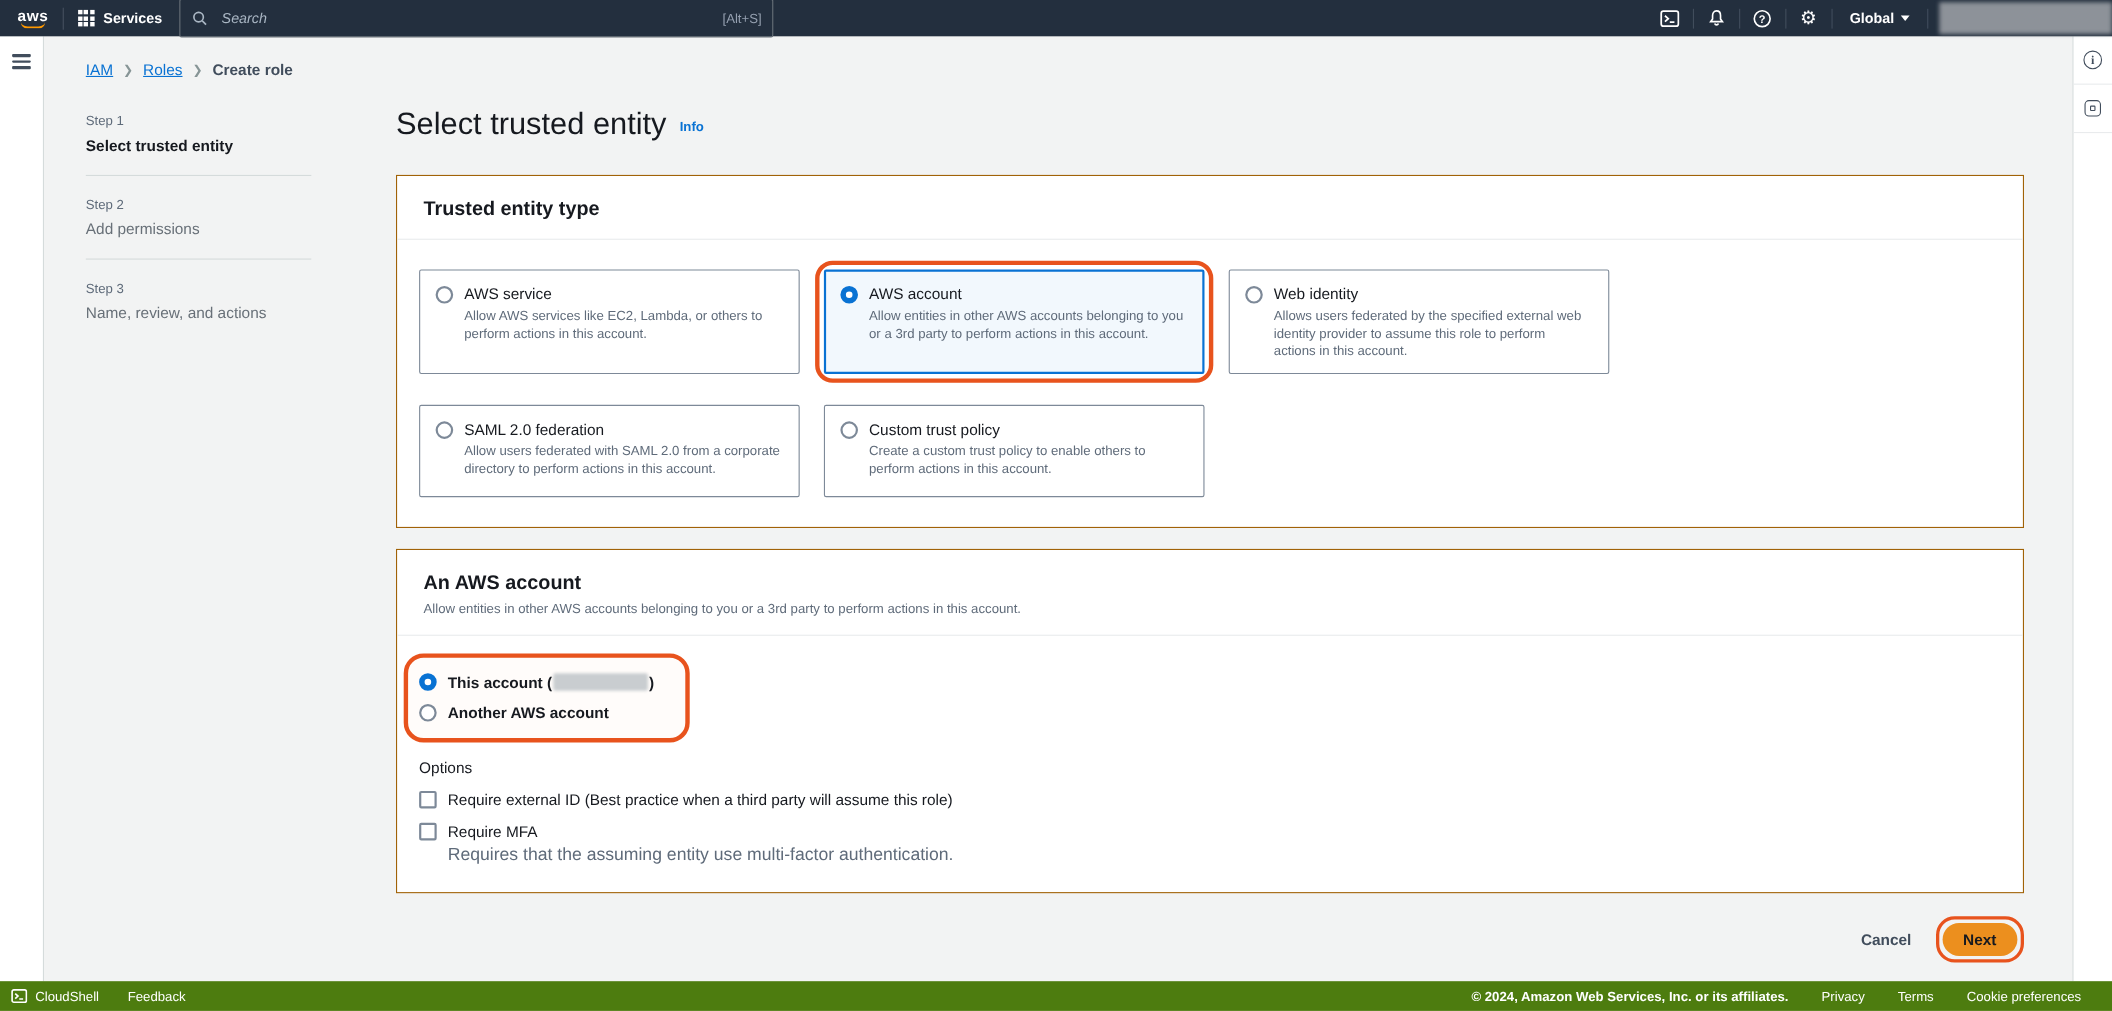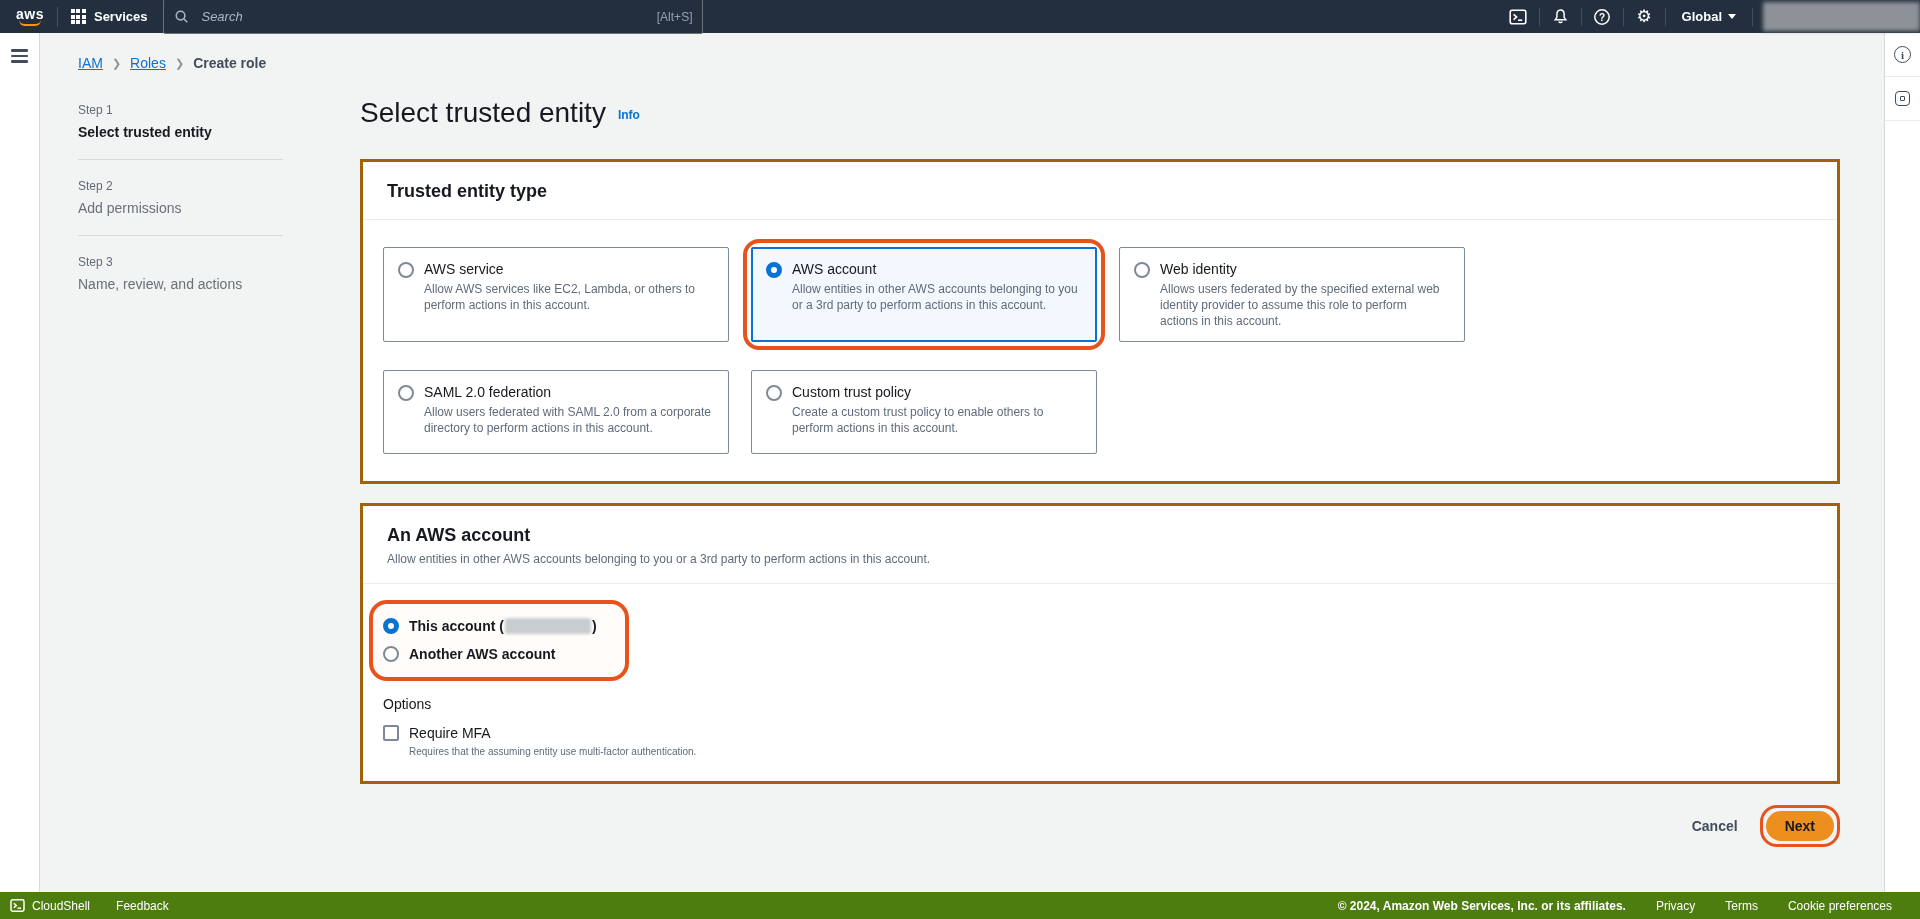--- a/index.html
+++ b/index.html
@@ -67,21 +67,21 @@
   .crumb-current { color:#414d5c; font-weight:700; }
   .steps-nav { position:absolute; left:38px; top:70px; width:205px; }
   .step-label { font-size:12px; color:#5f6b7a; margin-bottom:7px; }
   .step-title { font-size:14px; color:#687078; }
   .step-title.active { color:#16191f; font-weight:700; }
   .step-div { border-top:1px solid #d5dbdb; margin:19px 0; }
   .main-col { position:absolute; left:320px; top:0; width:1480px; }
   .page-title-row { margin-top:62px; display:flex; align-items:baseline; gap:12px; }
   h1 { font-size:28px; font-weight:400; color:#16191f; line-height:36px; }
   .info-link { color:#0972d3; font-size:12px; font-weight:700; cursor:pointer; position:relative; top:-3px; }
-  .panel { background:#fff; border:3px solid #a16207; }
+  .panel { background:#fff; border:1px solid #a16207; }
   .panel-1 { margin-top:28px; }
   .panel-header { padding:19px 24px 17px; border-bottom:1px solid #e9ebed; }
   .panel-header h2 { font-size:18px; font-weight:700; color:#16191f; }
   .panel-desc { font-size:12px; color:#5f6b7a; margin-top:6px; }
   .tiles { padding:27px 24px 27px 20px; display:grid; grid-template-columns:repeat(3,346px); column-gap:22px; row-gap:28px; }
   .tile {
     position:relative; border:1px solid #7d8998; border-radius:2px; background:#fff;
     min-height:84px; padding:13px 16px 12px 14px; display:flex; gap:10px; cursor:pointer;
   }
   .tile.selected { border:2px solid #0972d3; background:#f2f8fd; padding:12px 15px 11px 13px; }
@@ -95,21 +95,21 @@
   .radio-ring {
     display:inline-block; border:4px solid #e8531d; border-radius:18px;
     padding:13px 28px 15px 10px; margin-left:-14px; background:rgba(255,243,235,.25);
   }
   .radio-row { display:flex; align-items:center; gap:10px; font-size:14px; color:#16191f; cursor:pointer;font-weight:bold; }
   .radio-row + .radio-row { margin-top:11px; }
   .redacted-inline { display:inline-block; vertical-align:-3px; width:86px; height:16px; background:#c9cdd0; border-radius:2px; filter:blur(1.5px); margin:0 1px; }
   .options-label { margin-top:15px; font-size:14px; color:#16191f; }
   .check-row { display:flex; align-items:flex-start; gap:10px; margin-top:13px; font-size:14px; color:#16191f; cursor:pointer; }
   .checkbox { flex:0 0 16px; width:16px; height:16px; border:2px solid #7d8998; border-radius:2px; background:#fff; margin-top:0; }
-  .check-desc { margin:5px 0 0 26px; font-size:10px; color:#5f6b7a; }
+  .check-desc { margin:5px 0 0 26px; font-size:16px; color:#5f6b7a; }
   .actions-row { margin-top:21px; display:flex; justify-content:flex-end; align-items:center; gap:22px; }
   .cancel-btn { font-size:14px; font-weight:700; color:#414d5c; cursor:pointer; background:none; border:none; font-family:inherit; }
   .next-ring { border:3px solid #e8531d; border-radius:17px; padding:3px; }
   .next-btn {
     height:30px; padding:0 19px; border:none; border-radius:15px; background:#ec8f1e;
     font-size:14px; font-weight:700; color:#16191f; cursor:pointer; font-family:inherit;
   }
   svg { display:block; }
 </style>
 </head>
@@ -296,20 +296,24 @@
             <span><span>This account (</span><span class="redacted-inline"></span><span>)</span></span>
           </div>
           <div class="radio-row">
             <span class="radio"></span>
             <span>Another AWS account</span>
           </div>
         </div>
 
         <div class="options-label">Options</div>
 
+        <div class="check-row">
+          <span class="checkbox"></span>
+          <span>Require external ID (Best practice when a third party will assume this role)</span>
+        </div>
 
         <div class="check-row">
           <span class="checkbox"></span>
           <span>Require MFA</span>
         </div>
         <div class="check-desc">Requires that the assuming entity use multi-factor authentication.</div>
 
       </div>
     </section>
 

